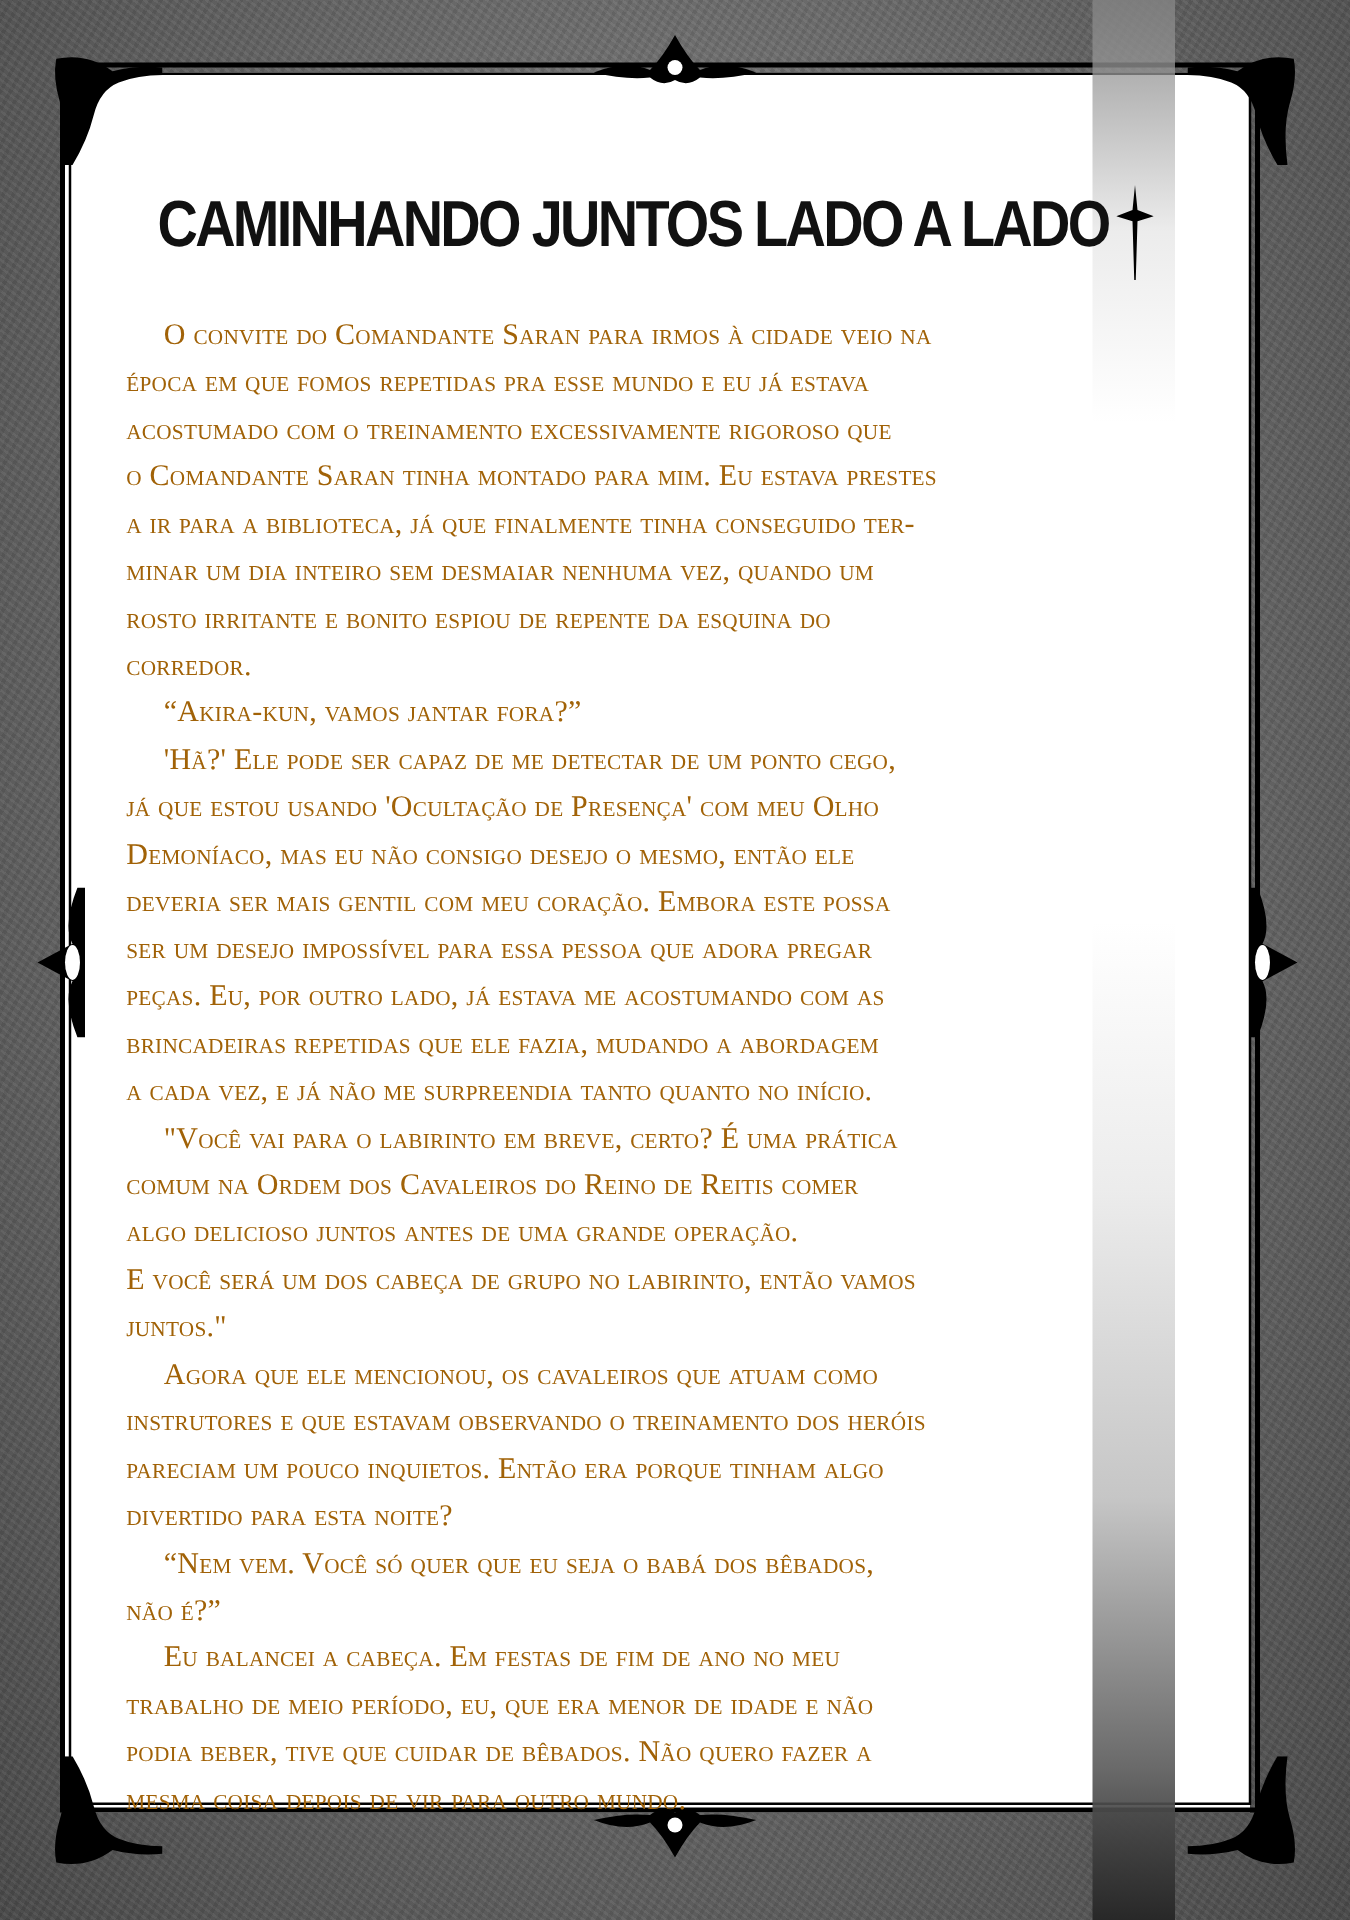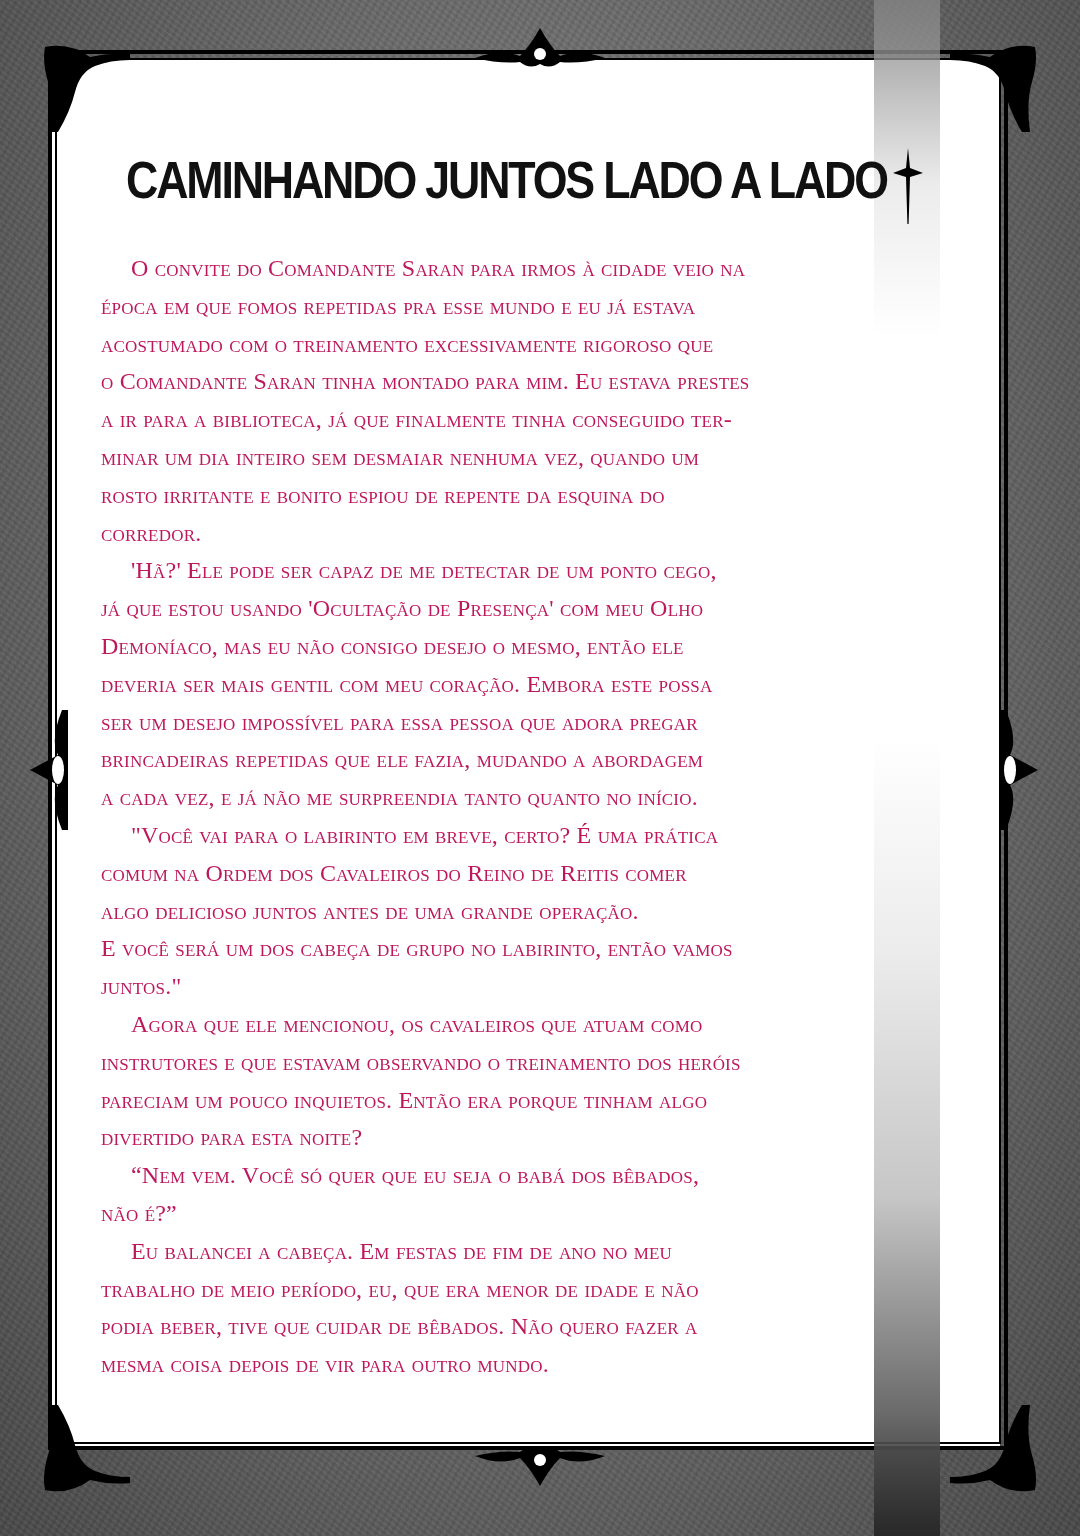--- a/index.html
+++ b/index.html
@@ -49,21 +49,21 @@
     position:absolute; left:126px; top:150px;
     font-family:"Liberation Sans", "DejaVu Sans", sans-serif;
     font-weight:bold; font-size:52px; letter-spacing:-2.5px;
     color:#111; transform:scaleX(0.86); transform-origin:left center;
     white-space:nowrap;
   }
   .sparkle { position:absolute; left:893px; top:148px; width:30px; height:76px; }
 
   .body-text {
     position:absolute; left:101px; top:250px; width:870px;
-    font-size:24px; line-height:37.8px; color:#be185d;
+    font-size:24px; line-height:37.8px; color:#a16207;
     font-variant: small-caps;
     letter-spacing:0.2px;
   }
   .body-text .line { display:block; white-space:nowrap; }
   .body-text .indent { padding-left:30px; }
 </style>
 </head>
 <body>
 
 <div class="grain"></div>
@@ -133,25 +133,29 @@
     <span class="line indent">O convite do Comandante Saran para irmos à cidade veio na</span>
     <span class="line">época em que fomos repetidas pra esse mundo e eu já estava</span>
     <span class="line">acostumado com o treinamento excessivamente rigoroso que</span>
     <span class="line">o Comandante Saran tinha montado para mim. Eu estava prestes</span>
     <span class="line">a ir para a biblioteca, já que finalmente tinha conseguido ter-</span>
     <span class="line">minar um dia inteiro sem desmaiar nenhuma vez, quando um</span>
     <span class="line">rosto irritante e bonito espiou de repente da esquina do</span>
     <span class="line">corredor.</span>
   </div>
   <div>
+    <span class="line indent">“Akira-kun, vamos jantar fora?”</span>
+  </div>
+  <div>
     <span class="line indent">'Hã?' Ele pode ser capaz de me detectar de um ponto cego,</span>
     <span class="line">já que estou usando 'Ocultação de Presença' com meu Olho</span>
     <span class="line">Demoníaco, mas eu não consigo desejo o mesmo, então ele</span>
     <span class="line">deveria ser mais gentil com meu coração. Embora este possa</span>
     <span class="line">ser um desejo impossível para essa pessoa que adora pregar</span>
+    <span class="line">peças. Eu, por outro lado, já estava me acostumando com as</span>
     <span class="line">brincadeiras repetidas que ele fazia, mudando a abordagem</span>
     <span class="line">a cada vez, e já não me surpreendia tanto quanto no início.</span>
   </div>
   <div>
     <span class="line indent">"Você vai para o labirinto em breve, certo? É uma prática</span>
     <span class="line">comum na Ordem dos Cavaleiros do Reino de Reitis comer</span>
     <span class="line">algo delicioso juntos antes de uma grande operação.</span>
     <span class="line">E você será um dos cabeça de grupo no labirinto, então vamos</span>
     <span class="line">juntos."</span>
   </div>

